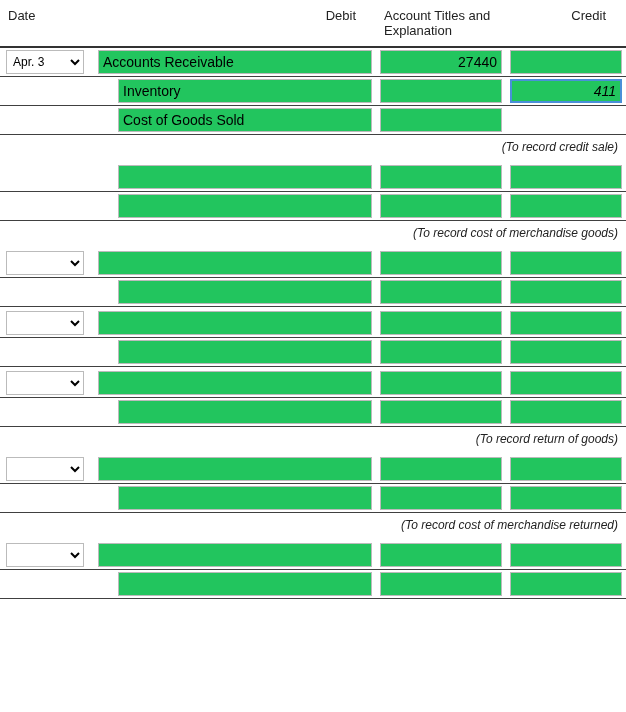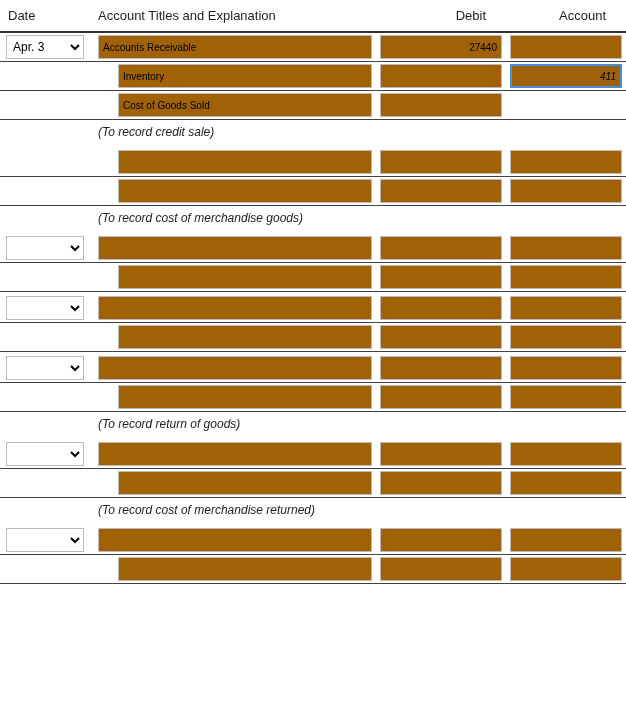--- a/index.html
+++ b/index.html
@@ -63,22 +63,22 @@
     }
     .cell-debit, .cell-credit {
       padding: 2px 4px;
     }
 
     input[type="text"] {
       width: 100%;
       height: 24px;
       border: 1px solid #bbb;
       padding: 0 4px;
-      font-size: 10px;
-      background: #a16207;
+      font-size: 14px;
+      background: #22c55e;
       outline: none;
     }
     input[type="text"].highlighted {
       border-color: #4a90d9;
       border-width: 2px;
       font-style: italic;
     }
     input[type="text"].right-align {
       text-align: right;
     }
@@ -97,32 +97,33 @@
       grid-template-columns: 90px 1fr 130px 120px;
       min-height: 26px;
       align-items: center;
     }
     .memo-text {
       grid-column: 2 / 5;
       font-style: italic;
       font-size: 12px;
       padding: 4px 8px 6px 8px;
       color: #222;
+      text-align: right;
     }
   </style>
 </head>
 <body>
 
 <div class="table-container">
 
   <div class="table-header">
     <div class="col">Date</div>
+    <div class="col col-debit">Debit</div>
     <div class="col">Account Titles and Explanation</div>
-    <div class="col col-debit">Debit</div>
-    <div class="col col-credit">Account</div>
+    <div class="col col-credit">Credit</div>
   </div>
 
   <div class="row-group">
 
     <div class="data-row">
       <div class="cell cell-date">
         <select>
           <option>Apr. 3</option>
         </select>
       </div>

